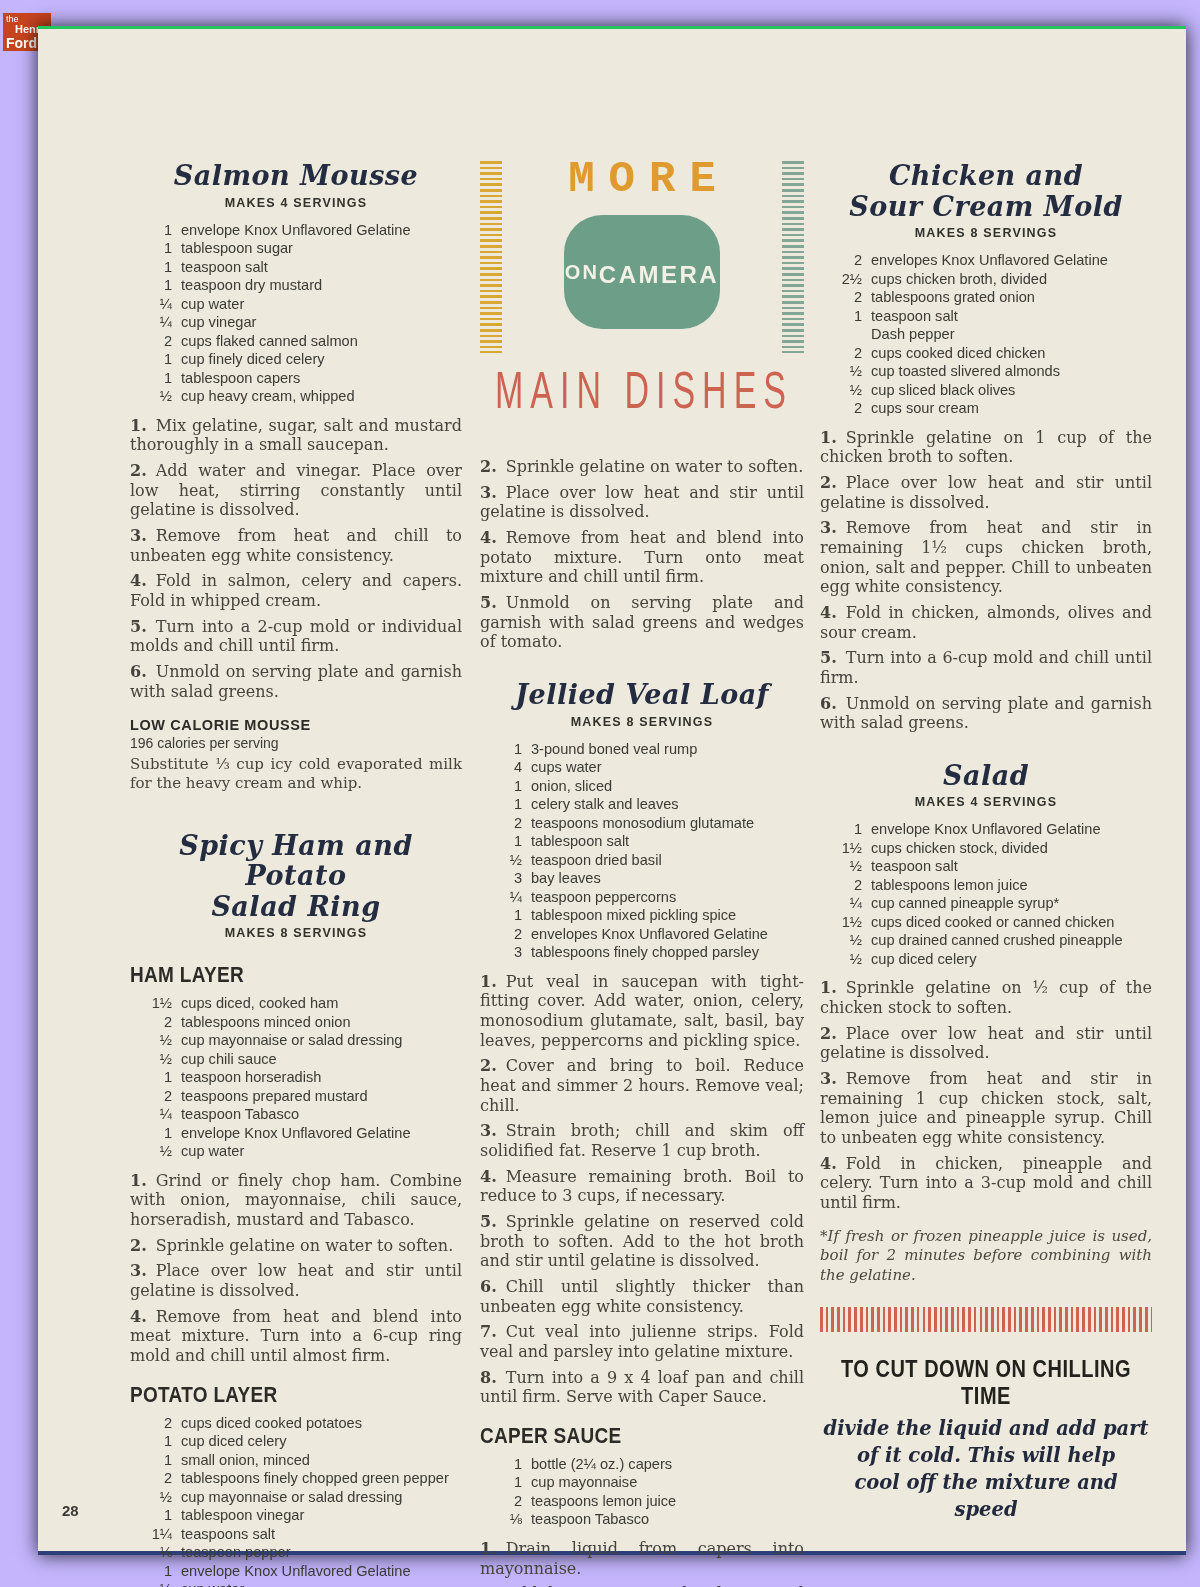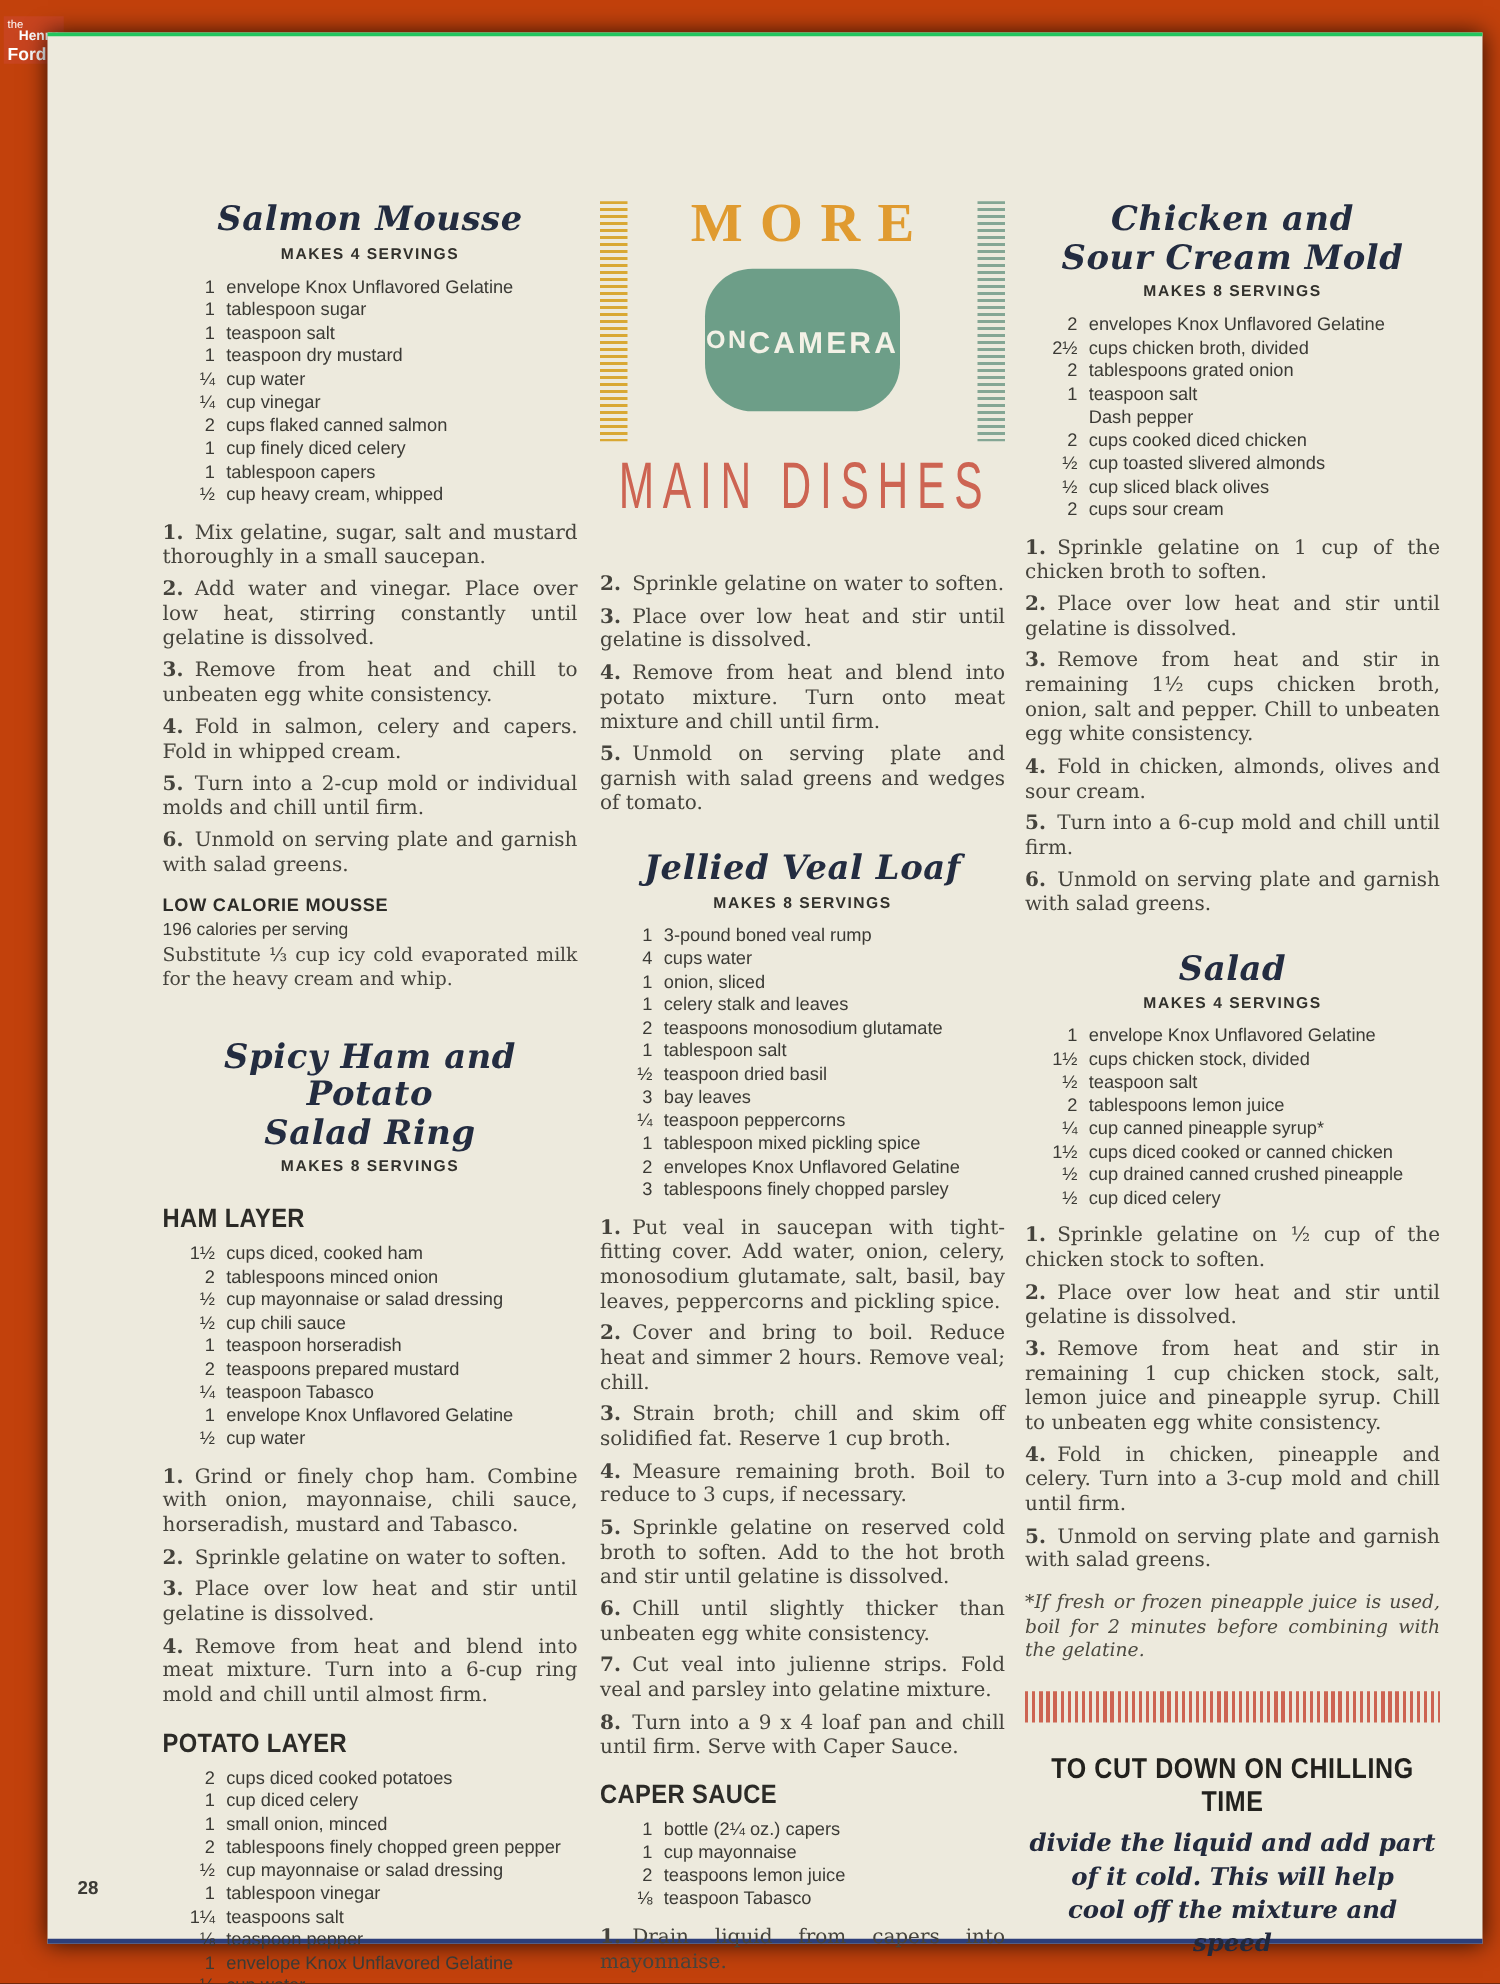--- a/index.html
+++ b/index.html
@@ -1,16 +1,16 @@
 <!DOCTYPE html>
 <html style="--page_bg: #edeadd; --ink: #232c40; --body: #45433c; --gold: #d9a833; --gold2: #e09b30; --teal: #84a694; --tv_green: #6d9e88; --coral: #cd6452; --logo_red: #c8441f;"><head>
 <meta charset="utf-8">
 <style>
   html,body{margin:0;padding:0;background:#000;}
-  .canvas{position:relative;width:1200px;height:1587px;background:#c2410c;overflow:hidden;
+  .canvas{position:relative;width:1200px;height:1587px;background:#c4b5fd;overflow:hidden;
           font-family:"DejaVu Serif",serif;}
   
   .hf-logo{position:absolute;left:3px;top:13px;width:48px;height:38px;background:var(--logo_red);
            color:#fff;font-family:"Liberation Sans",sans-serif;line-height:1;}
   .hf-the{font-size:9px;margin:2px 0 0 3px;}
   .hf-henry{font-size:11px;font-weight:bold;margin:0 0 0 12px;}
   .hf-ford{font-size:14px;font-weight:bold;margin:1px 0 0 3px;}
   
   .page{position:absolute;left:38px;top:26px;width:1148px;height:1522px;background:var(--page_bg);
         border-top:3px solid #22c55e;border-bottom:4px solid #2d3f7a;box-shadow:0 0 18px rgba(0,0,0,.8);}
@@ -41,21 +41,21 @@
            letter-spacing:.6px;margin:16px 0 2px 0;}
   .subnote{font-family:"Liberation Sans",sans-serif;font-size:14px;color:#3b3a35;margin:0 0 4px 0;}
   .subtext{font-size:15px;line-height:1.25;color:var(--body);text-align:justify;margin:2px 0;}
   .gap-lg{height:36px;}
   .gap-md{height:22px;}
   
   .logo-wrap{position:relative;height:200px;margin-bottom:6px;}
   .bar-v{position:absolute;top:4px;bottom:4px;width:22px;}
   .bar-v.gold{left:0;background:repeating-linear-gradient(180deg,var(--gold) 0 2.6px,transparent 2.6px 5.6px);}
   .bar-v.teal{right:0;background:repeating-linear-gradient(180deg,var(--teal) 0 2.6px,transparent 2.6px 5.6px);}
-  .logo-more{text-align:center;font-family:Liberation Serif, serif;font-weight:bold;
+  .logo-more{text-align:center;font-family:Liberation Mono, monospace;font-weight:bold;
              font-size:44px;letter-spacing:14px;text-indent:14px;color:var(--gold2);margin:0;line-height:1;}
   .tv{width:156px;height:114px;margin:14px auto 0 auto;background:var(--tv_green);border-radius:38px;
       display:flex;align-items:center;justify-content:center;}
   .tv-on{font-family:"Liberation Sans",sans-serif;font-weight:bold;font-size:20px;letter-spacing:2px;
          color:#f3f1e6;}
   .tv-camera{font-family:"Liberation Sans",sans-serif;font-weight:bold;font-size:24px;letter-spacing:2.5px;
          color:#f3f1e6;margin-top:6px;}
   .main-dishes{text-align:center;font-family:"Liberation Sans",sans-serif;font-weight:normal;
                font-size:34px;letter-spacing:7px;text-indent:4px;color:var(--coral);
                transform:scaleY(1.55);transform-origin:center top;margin:6px 0 0 0;line-height:1;height:56px;}
@@ -556,21 +556,20 @@
       <div class="steps">
 
           <p class="step"><span class="num">1.</span><span>Sprinkle gelatine on ½ cup of the chicken stock to soften.</span></p>
 
           <p class="step"><span class="num">2.</span><span>Place over low heat and stir until gelatine is dissolved.</span></p>
 
           <p class="step"><span class="num">3.</span><span>Remove from heat and stir in remaining 1 cup chicken stock, salt, lemon juice and pineapple syrup. Chill to unbeaten egg white consistency.</span></p>
 
           <p class="step"><span class="num">4.</span><span>Fold in chicken, pineapple and celery. Turn into a 3-cup mold and chill until firm.</span></p>
 
-          <p class="step"><span class="num">5.</span><span>Unmold on serving plate and garnish with salad greens.</span></p>
         </div>
 
       <p class="footnote">*If fresh or frozen pineapple juice is used, boil for 2 minutes before combining with the gelatine.</p>
 
       <div class="rule red"></div>
 
       <div class="tip-head">TO CUT DOWN ON CHILLING TIME</div>
       <div>
 
       <span class="tip-line">divide the liquid and add part</span>

